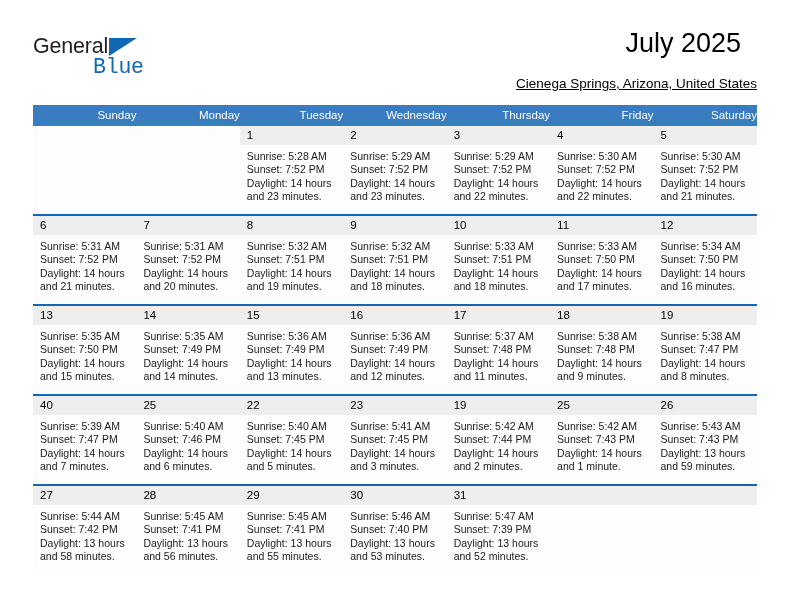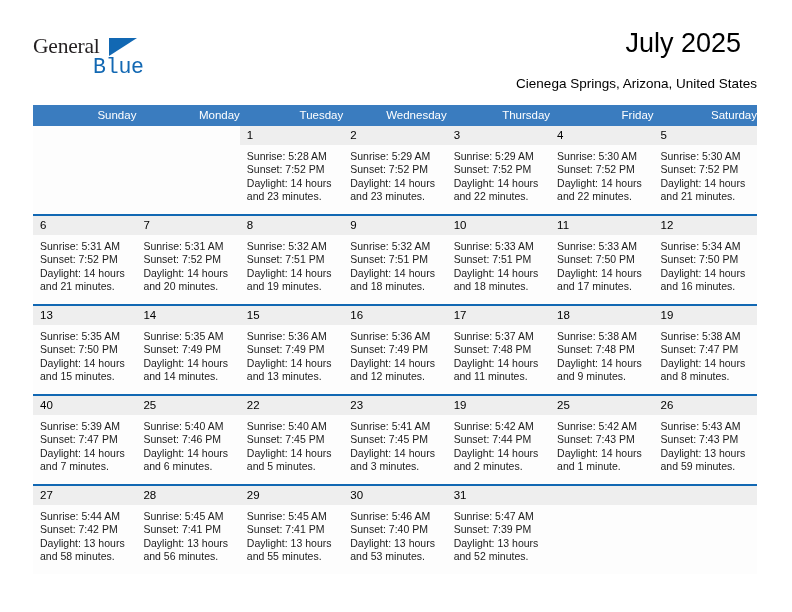--- a/index.html
+++ b/index.html
@@ -36,21 +36,21 @@
     width: 180px;
     height: 56px;
   }
   .brand-general {
     position: absolute;
     left: 0;
     top: 0;
     font-size: 21.5px;
     letter-spacing: -0.2px;
     color: #231f20;
-    font-family: Liberation Serif, serif;
+    font-family: Liberation Sans, sans-serif;
   }
   .brand-triangle {
     position: absolute;
     left: 76px;
     top: 4px;
     width: 0;
     height: 0;
     border-left: 28px solid #1268b3;
     border-bottom: 18px solid transparent;
   }
@@ -73,20 +73,21 @@
     white-space: nowrap;
   }
   .subtitle {
     position: absolute;
     right: 0;
     top: 48px;
     font-size: 13.5px;
     color: #000000;
     text-align: right;
     white-space: nowrap;
+    text-decoration: underline;
   }
 
   
   .calendar {
     position: absolute;
     left: 33px;
     top: 105px;
     width: 724px;
     border-collapse: collapse;
     table-layout: fixed;

